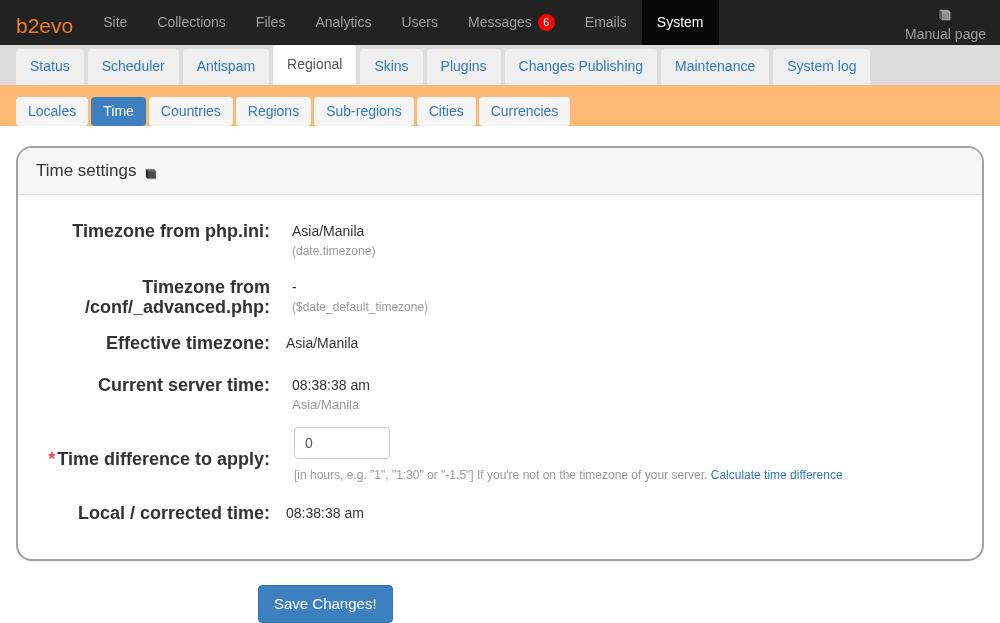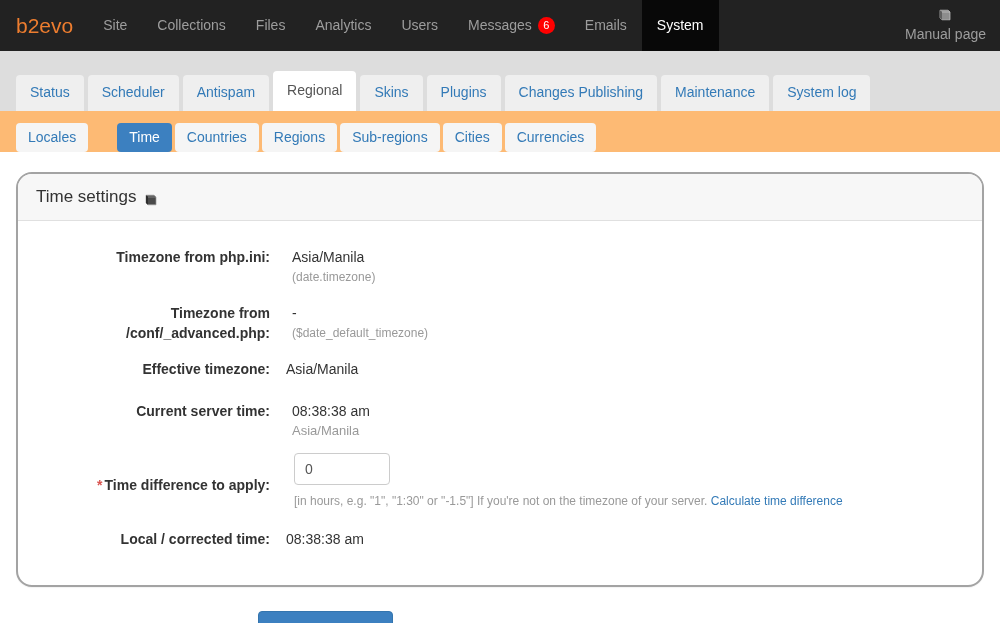--- a/index.html
+++ b/index.html
@@ -11,21 +11,21 @@
     height: 623px;
     background: #ffffff;
     font-family: "Liberation Sans", sans-serif;
     font-size: 14px;
     color: #333333;
     overflow: hidden;
   }
 
   
   .navbar {
-    height: 51px;
+    height: 45px;
     background: #222222;
     display: flex;
     align-items: stretch;
     position: relative;
   }
   .brand {
     color: #ed7d2f;
     font-size: 21px;
     line-height: 51px;
     padding: 0 15px 0 16px;
@@ -84,21 +84,21 @@
     width: 13px;
     height: 12px;
     position: relative;
     margin-right: 3px;
     vertical-align: -1px;
   }
 
   
   .tabband {
     background: #dddddd;
-    height: 60px;
+    height: 40px;
     padding: 0 16px;
     box-sizing: border-box;
     display: flex;
     align-items: flex-end;
   }
   .tabs {
     display: flex;
     align-items: flex-end;
     gap: 4px;
   }
@@ -130,21 +130,20 @@
     color: #337ab7;
     font-size: 14px;
     line-height: 17px;
     padding: 6px 12px;
     border-radius: 4px;
     white-space: nowrap;
   }
   .pill.active {
     background: #3c80c0;
     color: #ffffff;
-    margin-left: 26px;
   }
 
   
   .panel-wrap {
     padding: 20px 16px 0 16px;
   }
   .panel {
     border: 2px solid #a3a3a3;
     border-radius: 16px;
     background: #ffffff;
@@ -170,21 +169,21 @@
     display: flex;
     align-items: flex-start;
     padding: 8px 0;
     min-height: 26px;
   }
   .form-label {
     width: 252px;
     min-width: 252px;
     text-align: right;
     font-weight: bold;
-    font-size: 14px;
+    font-size: 18px;
     color: #333333;
     line-height: 20px;
     padding-right: 0;
     box-sizing: border-box;
   }
   .req-star {
     color: #d9534f;
     font-weight: bold;
     margin-right: 2px;
   }

